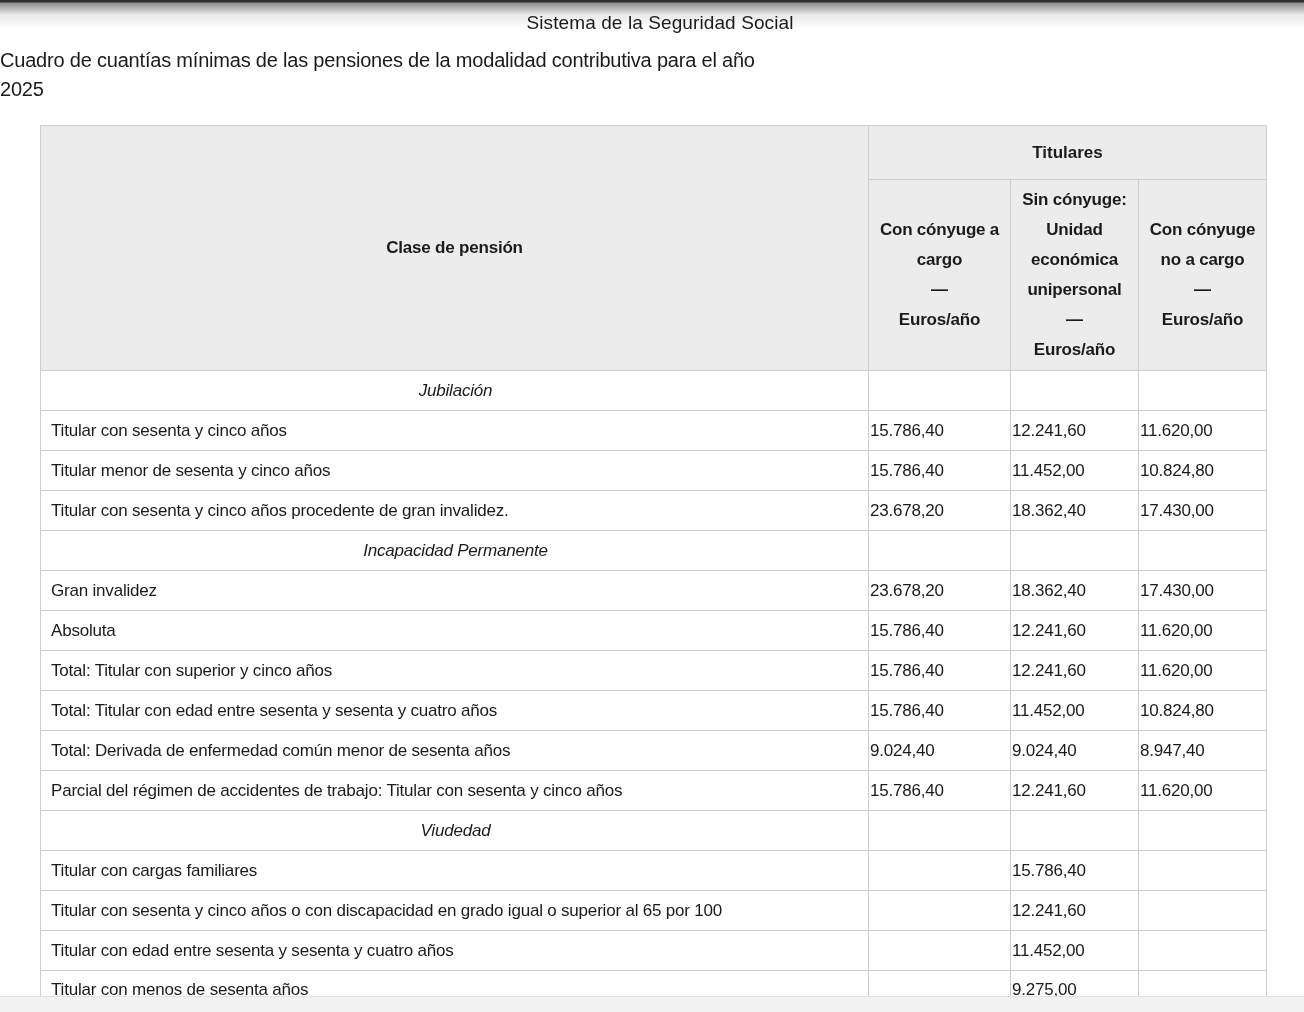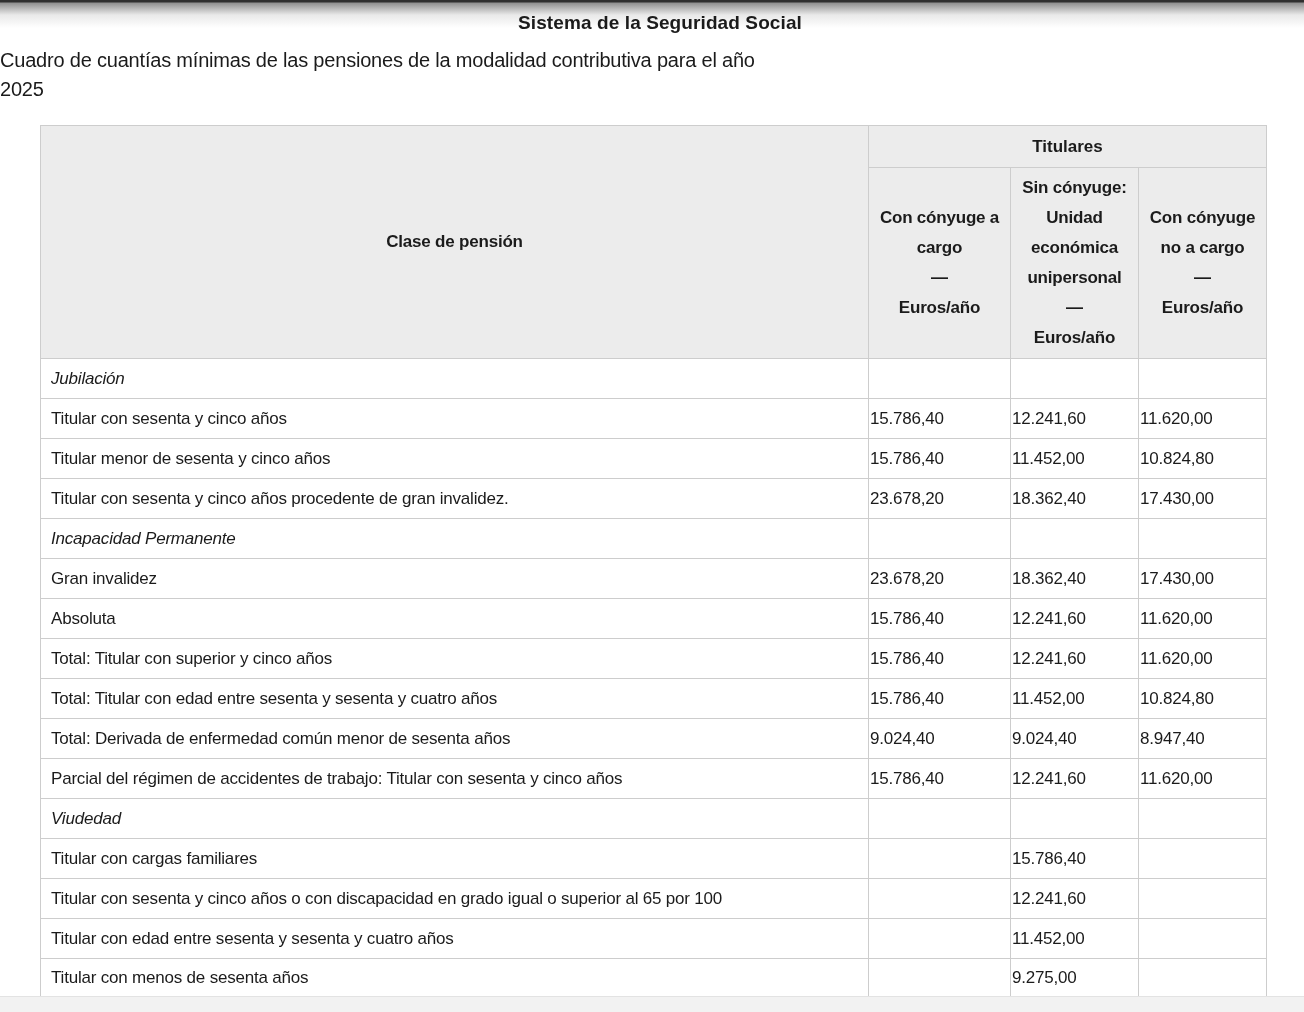--- a/index.html
+++ b/index.html
@@ -22,21 +22,21 @@
     background-size: 100% 28px;
     font-family: "Liberation Sans", sans-serif;
     color: #1b1b1b;
     -webkit-font-smoothing: antialiased;
   }
 
   .page-title {
     margin: 12px 0 0 16px;
     font-size: 19px;
     line-height: 22px;
-    font-weight: bold;
+    font-weight: normal;
     text-align: center;
     letter-spacing: 0.1px;
   }
 
   .page-subtitle {
     margin-top: 12px;
     font-size: 20px;
     line-height: 29px;
     text-align: left;
     white-space: pre-line;
@@ -59,21 +59,21 @@
   .pension-table thead th {
     background: #ececec;
     font-weight: bold;
     font-size: 17px;
     text-align: center;
     vertical-align: middle;
     color: #1b1b1b;
   }
 
   .group-header-cell {
-    height: 42px;
+    height: 54px;
   }
 
   .corner-header-cell {
     letter-spacing: -0.2px;
   }
 
   .col-header-cell {
     white-space: pre-line;
     line-height: 30px;
     padding: 5px 6px;
@@ -93,20 +93,21 @@
     padding: 0 8px 0 10px;
   }
 
   .value-cell {
     text-align: left;
     padding-right: 28px;
   }
 
   tr.section-row .pension-class-cell {
     font-style: italic;
+    text-align: center;
   }
 
   .pension-table tbody tr:last-child td {
     border-bottom: 2px solid #4c1d95;
   }
 
   .bottom-band {
     position: absolute;
     left: 0;
     bottom: 0;

